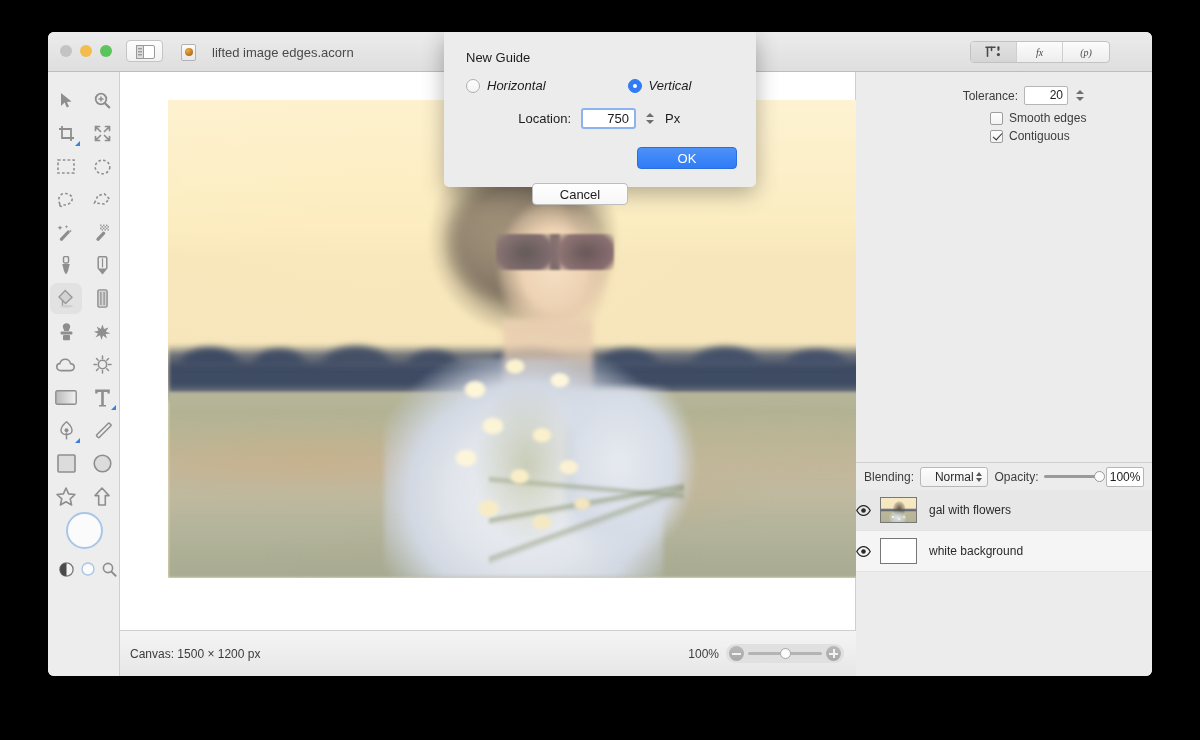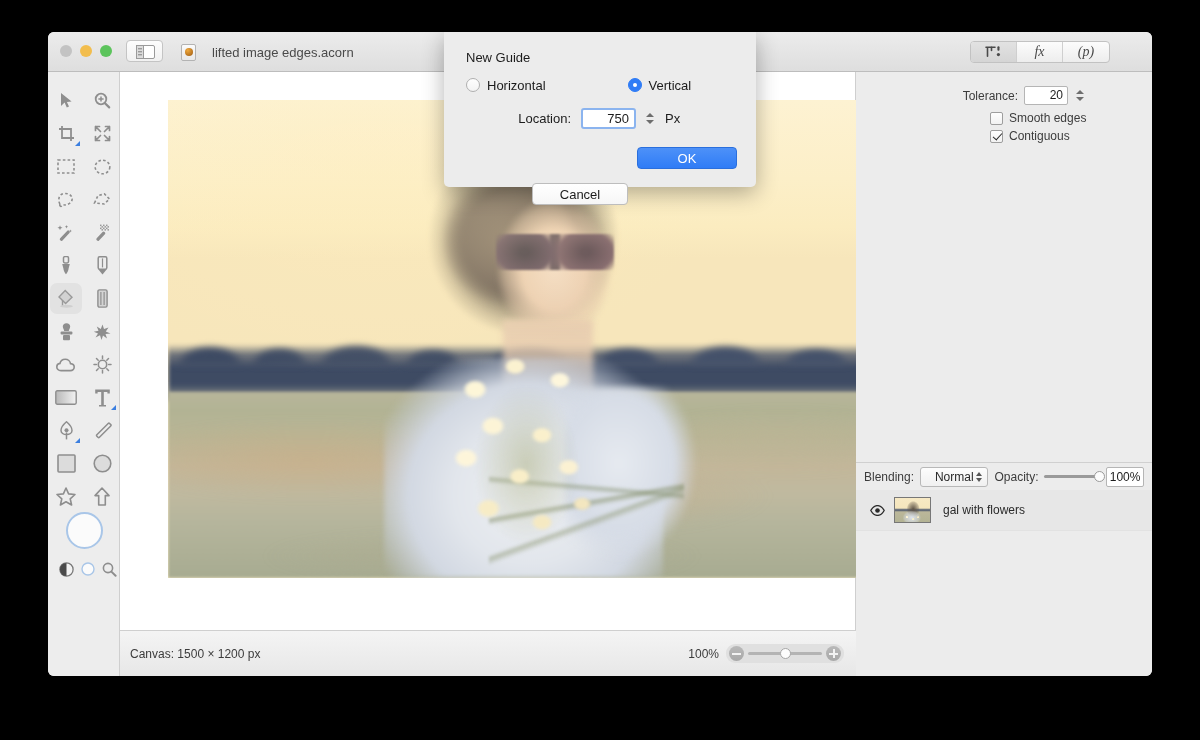--- a/index.html
+++ b/index.html
@@ -70,21 +70,21 @@
     overflow: hidden;
   }
   .seg {
     width: 46px; height: 100%;
     display: flex; align-items: center; justify-content: center;
     font-size: 13px; color: #4a4a4a;
     border-right: 1px solid #cfcfcf;
   }
   .seg:last-child { border-right: none; }
   .seg.on { background: linear-gradient(#e2e2e2, #d5d5d5); }
-  .seg i { font-family: "Liberation Serif", serif; font-style: italic; font-size: 14px; }
+  .seg i { font-family: "Liberation Serif", serif; font-style: italic; font-size: 10px; }
 
   
   #palette {
     position: absolute; left: 0; top: 40px;
     width: 72px; height: 604px;
     background: #ededed;
     border-right: 1px solid #cfcfcf;
   }
   .tool-grid { position: absolute; left: 0; top: 12px; width: 72px; }
   .trow { display: flex; }
@@ -320,21 +320,20 @@
   #op-field {
     width: 42px; height: 20px; background: #fff;
     border: 1px solid #b5b5b5; border-radius: 2px;
     font-size: 12px; color: #1c1c1c; text-align: center; line-height: 18px;
   }
 
   #layers-list { position: absolute; left: 0; top: 418px; width: 100%; background: #f5f5f5; }
   .layer-row {
     height: 41px; display: flex; align-items: center;
     border-bottom: 1px solid #e2e2e2;
-    padding-left: 14px;
   }
   .layer-row.sel { background: #e7e7e7; }
   .eye { width: 24px; display: flex; align-items: center; }
   .lthumb { width: 37px; height: 26px; border: 1px solid #777; background: #fff; overflow: hidden; position: relative; }
   .lthumb .mini { position: absolute; inset: 0; }
   .lname { font-size: 12px; color: #2a2a2a; margin-left: 12px; }
 
   #layers-footer {
     position: absolute; left: 0; bottom: 0; width: 100%; height: 34px;
     background: linear-gradient(#f4f4f4, #e7e7e7);
@@ -350,21 +349,21 @@
   
   #dialog {
     position: absolute; left: 444px; top: 32px;
     width: 312px; height: 155px;
     background: #ececec;
     border-bottom-left-radius: 5px; border-bottom-right-radius: 5px;
     box-shadow: 0 6px 22px rgba(0,0,0,.30);
   }
   #dlg-title { position: absolute; left: 22px; top: 18px; font-size: 13px; color: #1c1c1c; }
   #dlg-radios { position: absolute; left: 22px; top: 46px; width: 268px; display: flex; }
-  .radio-item { display: flex; cursor: default; }
+  .radio-item { display: flex; align-items: center; cursor: default; font-style: italic; }
   .radio {
     width: 14px; height: 14px; border-radius: 50%;
     background: linear-gradient(#fefefe, #f3f3f3);
     border: 1px solid #b0b0b0; margin-right: 7px; position: relative;
   }
   .radio.on { background: #2f7cf6; border-color: #2f7cf6; }
   .radio.on::after {
     content: ""; position: absolute; left: 4px; top: 4px;
     width: 4px; height: 4px; border-radius: 50%; background: #fff;
   }
@@ -766,20 +765,30 @@
           </svg>
         </span>
         <span class="lthumb">
           <span class="mini" style="background:linear-gradient(180deg,#f7e9c4 0%,#f5e6bd 42%,#43506a 50%,#bbb79a 58%,#b3b394 100%)"></span>
           <span class="mini" style="background:radial-gradient(ellipse 22% 40% at 52% 46%,#5f5448 0%,rgba(95,84,72,.3) 70%,transparent 85%)"></span>
           <span class="mini" style="background:radial-gradient(ellipse 30% 34% at 48% 82%,#dde3ec 0%,rgba(214,221,232,.4) 70%,transparent 88%)"></span>
           <span class="mini" style="background:radial-gradient(ellipse 6% 8% at 34% 80%,#fbf3d4 40%,transparent 70%),radial-gradient(ellipse 6% 8% at 52% 88%,#f8efcc 40%,transparent 70%),radial-gradient(ellipse 5% 7% at 66% 80%,#f6eac6 40%,transparent 70%)"></span>
         </span>
         <span class="lname">gal with flowers</span>
       </div>
+      <div class="layer-row">
+        <span class="eye">
+          <svg width="15" height="11" viewBox="0 0 15 11">
+            <path d="M0.8 5.5 C3 1.6 5 0.6 7.5 0.6 C10 0.6 12 1.6 14.2 5.5 C12 9.4 10 10.4 7.5 10.4 C5 10.4 3 9.4 0.8 5.5 Z" fill="none" stroke="#2a2a2a" stroke-width="1.3"></path>
+            <circle cx="7.5" cy="5.5" r="2.3" fill="#2a2a2a"></circle>
+          </svg>
+        </span>
+        <span class="lthumb"></span>
+        <span class="lname">white background</span>
+      </div>
     </div>
 
   </div>
 </div>
 
 <div id="dialog">
   <div id="dlg-title">New Guide</div>
 
   <div id="dlg-radios">
     <span class="radio-item">

